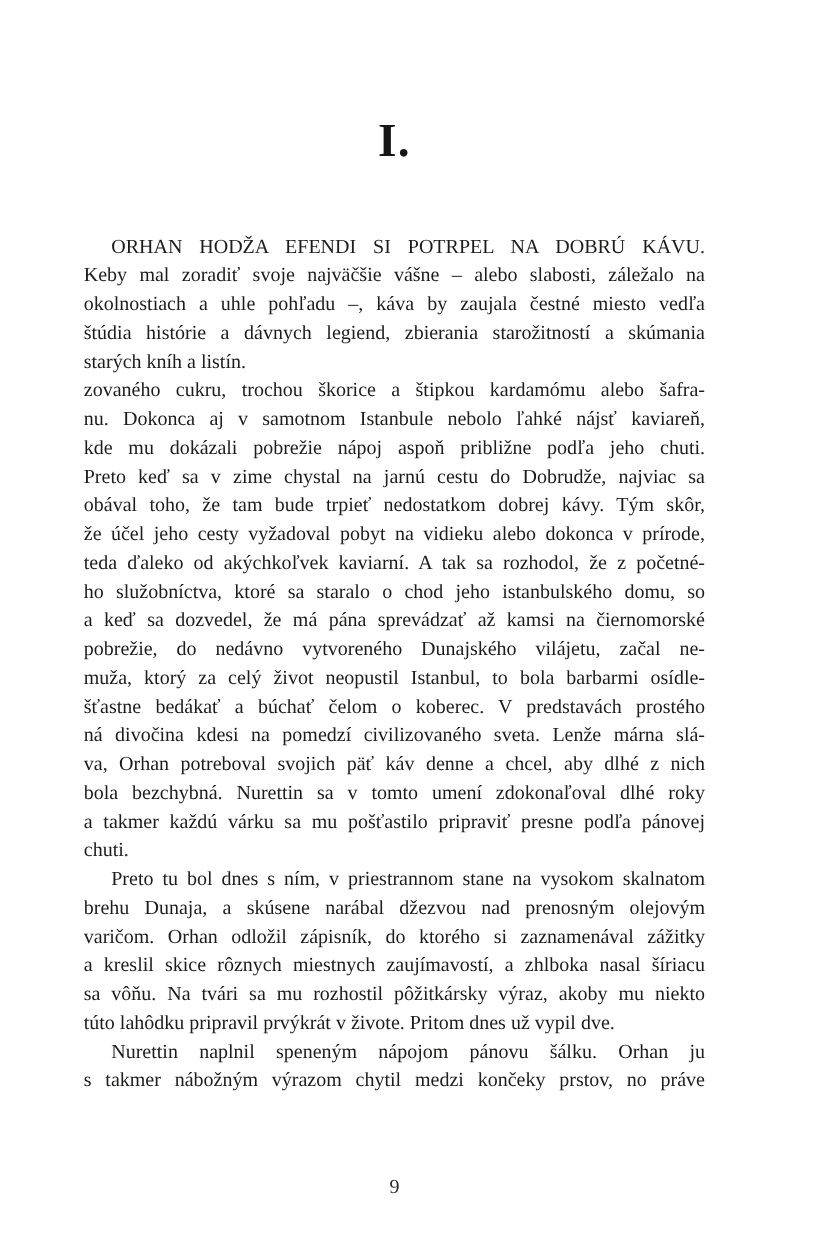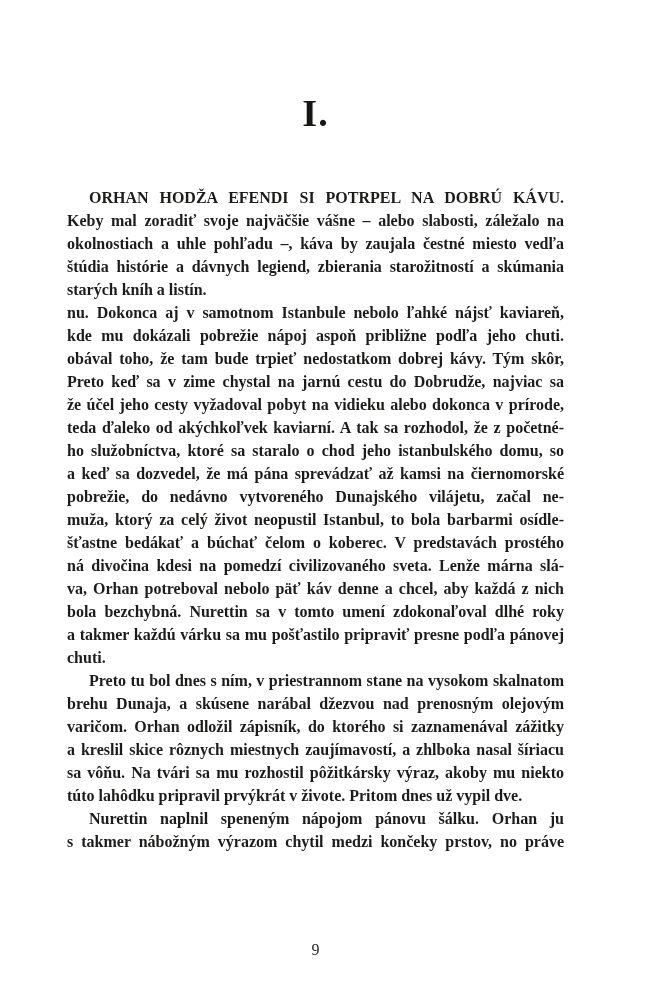--- a/index.html
+++ b/index.html
@@ -35,21 +35,20 @@
     width: 497px;
     font-size: 16px;
   }
   .line {
     height: 23px;
     line-height: 23px;
     text-align: justify;
     text-align-last: justify;
     white-space: normal;
     overflow: hidden;
-    font-weight: bold;
   }
   .line.indent {
     text-indent: 22px;
   }
   .line.para-end {
     text-align: center;
     text-align-last: left;
   }
   .page-number {
     position: absolute;
@@ -70,33 +69,34 @@
 
   <div class="body-text">
       <div class="paragraph">
         <div class="line indent">ORHAN HODŽA EFENDI SI POTRPEL NA DOBRÚ KÁVU.</div>
         <div class="line">Keby mal zoradiť svoje najväčšie vášne – alebo slabosti, záležalo na</div>
         <div class="line">okolnostiach a uhle pohľadu –, káva by zaujala čestné miesto vedľa</div>
         <div class="line">štúdia histórie a dávnych legiend, zbierania starožitností a skúmania</div>
         <div class="line para-end">starých kníh a listín.</div>
       </div>
       <div class="paragraph">
+        <div class="line">zovaného cukru, trochou škorice a štipkou kardamómu alebo šafra-</div>
         <div class="line">nu. Dokonca aj v samotnom Istanbule nebolo ľahké nájsť kaviareň,</div>
         <div class="line">kde mu dokázali pobrežie nápoj aspoň približne podľa jeho chuti.</div>
+        <div class="line">Preto keď sa v zime chystal na jarnú cestu do Dobrudže, najviac sa</div>
         <div class="line">obával toho, že tam bude trpieť nedostatkom dobrej kávy. Tým skôr,</div>
-        <div class="line">Preto keď sa v zime chystal na jarnú cestu do Dobrudže, najviac sa</div>
         <div class="line">že účel jeho cesty vyžadoval pobyt na vidieku alebo dokonca v prírode,</div>
         <div class="line">teda ďaleko od akýchkoľvek kaviarní. A tak sa rozhodol, že z početné-</div>
         <div class="line">ho služobníctva, ktoré sa staralo o chod jeho istanbulského domu, so</div>
         <div class="line">a keď sa dozvedel, že má pána sprevádzať až kamsi na čiernomorské</div>
         <div class="line">pobrežie, do nedávno vytvoreného Dunajského vilájetu, začal ne-</div>
         <div class="line">muža, ktorý za celý život neopustil Istanbul, to bola barbarmi osídle-</div>
         <div class="line">šťastne bedákať a búchať čelom o koberec. V predstavách prostého</div>
         <div class="line">ná divočina kdesi na pomedzí civilizovaného sveta. Lenže márna slá-</div>
-        <div class="line">va, Orhan potreboval nebolo päť káv denne a chcel, aby každá z nich</div>
+        <div class="line">va, Orhan potreboval svojich päť káv denne a chcel, aby dlhé z nich</div>
         <div class="line">bola bezchybná. Nurettin sa v tomto umení zdokonaľoval dlhé roky</div>
         <div class="line">a takmer každú várku sa mu pošťastilo pripraviť presne podľa pánovej</div>
         <div class="line para-end">chuti.</div>
       </div>
       <div class="paragraph">
         <div class="line indent">Preto tu bol dnes s ním, v priestrannom stane na vysokom skalnatom</div>
         <div class="line">brehu Dunaja, a skúsene narábal džezvou nad prenosným olejovým</div>
         <div class="line">varičom. Orhan odložil zápisník, do ktorého si zaznamenával zážitky</div>
         <div class="line">a kreslil skice rôznych miestnych zaujímavostí, a zhlboka nasal šíriacu</div>
         <div class="line">sa vôňu. Na tvári sa mu rozhostil pôžitkársky výraz, akoby mu niekto</div>

